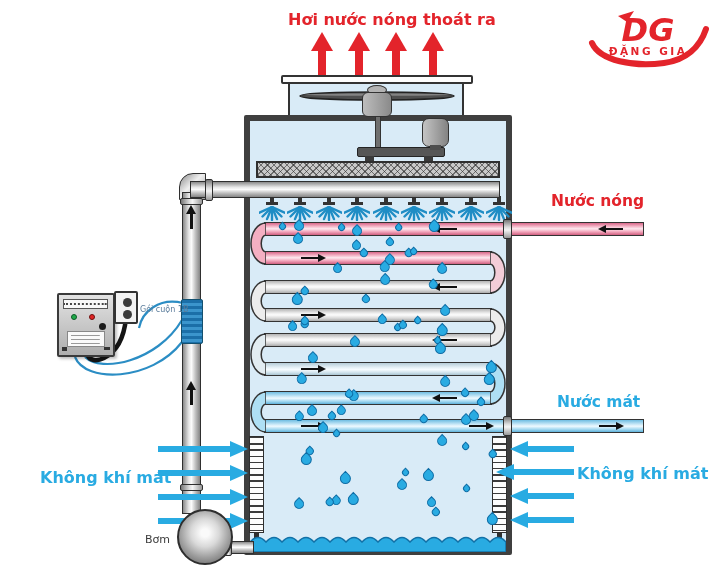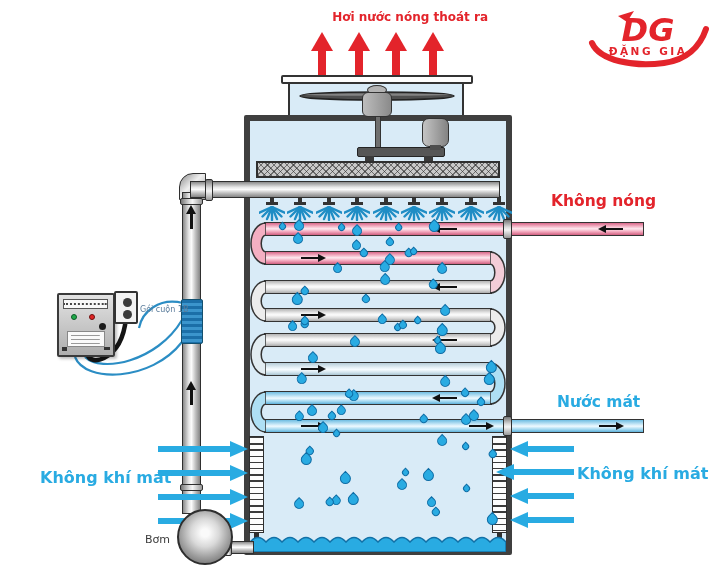--- a/index.html
+++ b/index.html
@@ -91,21 +91,21 @@
   .outlet{position:absolute;left:114px;top:291px;width:24px;height:33px;background:#f2f2f2;border:2px solid #333;border-radius:2px;box-sizing:border-box;z-index:7;}
   .socket{position:absolute;left:7px;width:9px;height:9px;border-radius:50%;background:#3a3a3a;}
   .descaler{position:absolute;left:181px;top:299px;width:22px;height:45px;border:1px solid #14506e;border-radius:2px;box-sizing:border-box;z-index:6;
         background:repeating-linear-gradient(180deg,#1b6fa8 0 3px,#3b95cc 3px 6px);}
 </style>
 </head>
 <body>
 
 <div class="canvas">
 
-  <div class="lbl" style="left:288px;top:10px;width:200px;text-align:right;font-size:12px;color:#e3242b;">Hơi nước nóng thoát ra</div>
+  <div class="lbl" style="left:288px;top:10px;width:200px;text-align:left;font-size:16px;color:#e3242b;">Hơi nước nóng thoát ra</div>
   <div class="abs" id="steam-arrows">
       <div class="sarrow" style="left: 311px; top: 32px;">
         <div class="hd"></div>
         <div class="sh"></div>
       </div>
       <div class="sarrow" style="left: 348px; top: 32px;">
         <div class="hd"></div>
         <div class="sh"></div>
       </div>
       <div class="sarrow" style="left: 385px; top: 32px;">
@@ -474,18 +474,18 @@
     <div class="abs" style="left:3px;top:52px;width:5px;height:4px;background:#333;"></div>
     <div class="abs" style="left:45px;top:52px;width:6px;height:3px;background:#333;"></div>
   </div>
   <div class="outlet">
     <div class="socket" style="top:5px;"></div>
     <div class="socket" style="top:17px;"></div>
   </div>
   <div class="descaler"></div>
   <div class="lbl" style="left:140px;top:305px;font-size:8px;font-weight:normal;color:#5a7c9b;z-index:7;">Gói cuộn 1B</div>
 
-  <div class="lbl" style="left:551px;top:192px;font-size:15.5px;color:#e3242b;z-index:8;">Không nóng</div>
+  <div class="lbl" style="left:551px;top:192px;font-size:15.5px;color:#e3242b;z-index:8;">Nước nóng</div>
   <div class="lbl" style="left:557px;top:393px;font-size:15.5px;color:#29abe2;z-index:8;">Nước mát</div>
   <div class="lbl" style="left:40px;top:468px;font-size:16px;color:#29abe2;z-index:8;">Không khí mát</div>
   <div class="lbl" style="left:577px;top:464px;font-size:16px;color:#29abe2;z-index:8;">Không khí mát</div>
 
 </div>
 
 </body></html>

